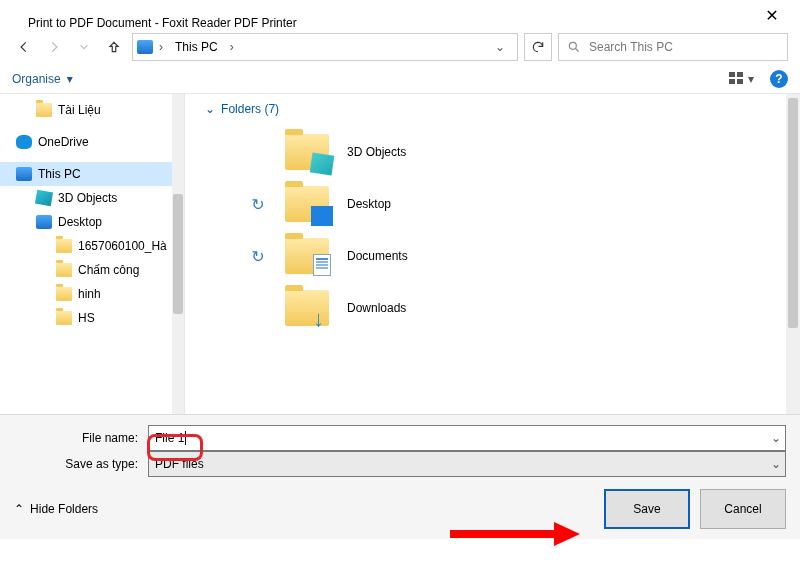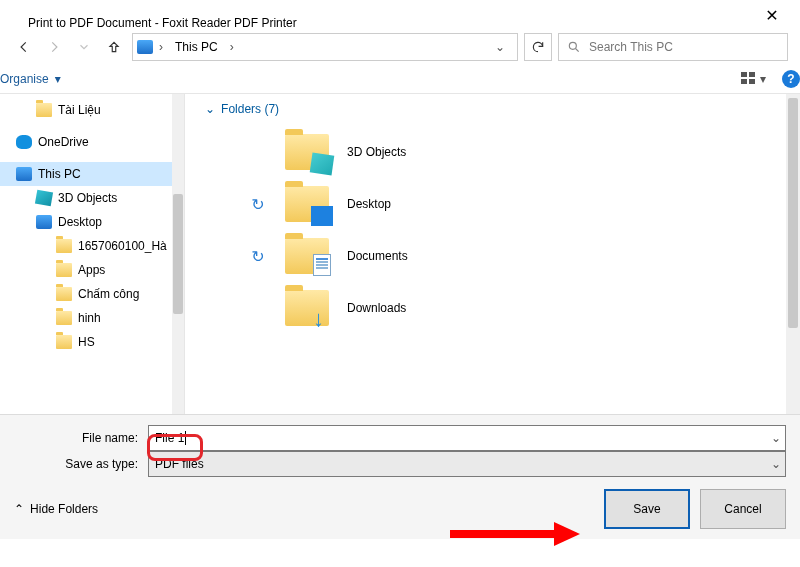--- a/index.html
+++ b/index.html
@@ -12,21 +12,21 @@
 .navrow { display: flex; align-items: center; height: 34px; padding: 4px 12px; gap: 6px; }
 .nav-btn { width: 24px; height: 24px; display: flex; align-items: center; justify-content: center; cursor: pointer; }
 .nav-btn.disabled { opacity: .35; cursor: default; }
 .addr-box { flex: 1; display: flex; align-items: center; border: 1px solid #ccc; height: 28px; padding: 0 4px; gap: 6px; }
 .addr-crumb { padding: 0 6px; font-size: 12px; }
 .addr-sep { color: #555; }
 .addr-dd { margin-left: auto; padding: 0 8px; color: #555; }
 .refresh-btn { width: 28px; height: 28px; border: 1px solid #ccc; display: flex; align-items: center; justify-content: center; }
 .search-box { width: 230px; height: 28px; border: 1px solid #ccc; display: flex; align-items: center; padding: 0 8px; color: #777; gap: 8px; }
 
-.toolbar { display: flex; align-items: center; height: 30px; padding: 0 0; border-bottom: 1px solid #e6e6e6; }
+.toolbar { display: flex; align-items: center; height: 30px; padding: 0 12px; border-bottom: 1px solid #e6e6e6; }
 .organise { color: #1a5a99; display: flex; align-items: center; gap: 6px; font-size: 13px; }
 .toolbar-right { margin-left: auto; display: flex; align-items: center; gap: 16px; }
 .view-icon { display: flex; align-items: center; gap: 3px; color: #555; }
 .help-icon { width: 18px; height: 18px; border-radius: 50%; background: #1a7ad9; color: #fff; display: flex; align-items: center; justify-content: center; font-weight: bold; font-size: 12px; }
 
 .middle { display: flex; height: 320px; position: relative; }
 .tree { width: 185px; border-right: 1px solid #e6e6e6; overflow: hidden; position: relative; }
 .tree-inner { padding: 4px 0; }
 .tree-item { display: flex; align-items: center; height: 24px; padding-left: 20px; gap: 6px; cursor: pointer; font-size: 12px; white-space: nowrap; overflow: hidden; }
 .tree-item.l1 { padding-left: 16px; }
@@ -176,24 +176,20 @@
         <div class="tree-item l2">
           <span class="tree-icon pc-ico"></span>
           <span>Desktop</span>
         </div>
         <div class="tree-item l3">
           <span class="tree-icon folder-ico"></span>
           <span>1657060100_Hà</span>
         </div>
         <div class="tree-item l3">
           <span class="tree-icon folder-ico"></span>
-          <span>Apps</span>
-        </div>
-        <div class="tree-item l3">
-          <span class="tree-icon folder-ico"></span>
           <span>Chấm công</span>
         </div>
         <div class="tree-item l3">
           <span class="tree-icon folder-ico"></span>
           <span>hinh</span>
         </div>
         <div class="tree-item l3">
           <span class="tree-icon folder-ico"></span>
           <span>HS</span>
         </div>

